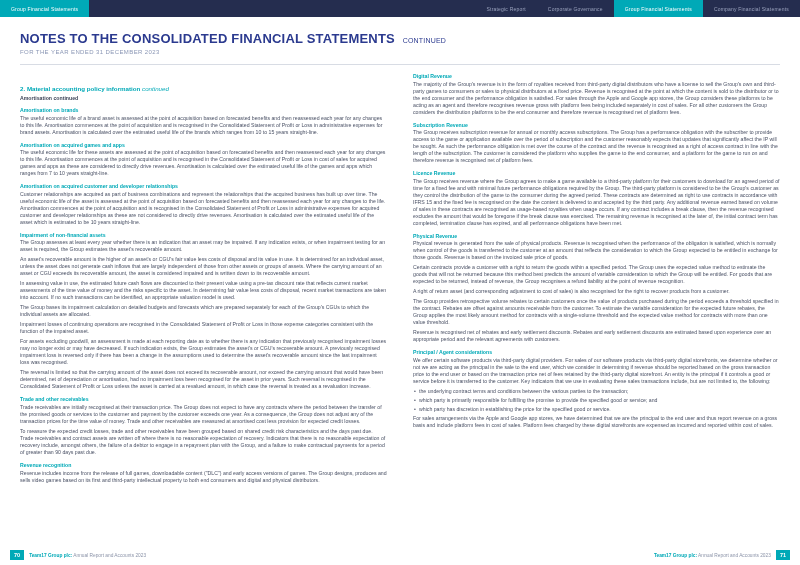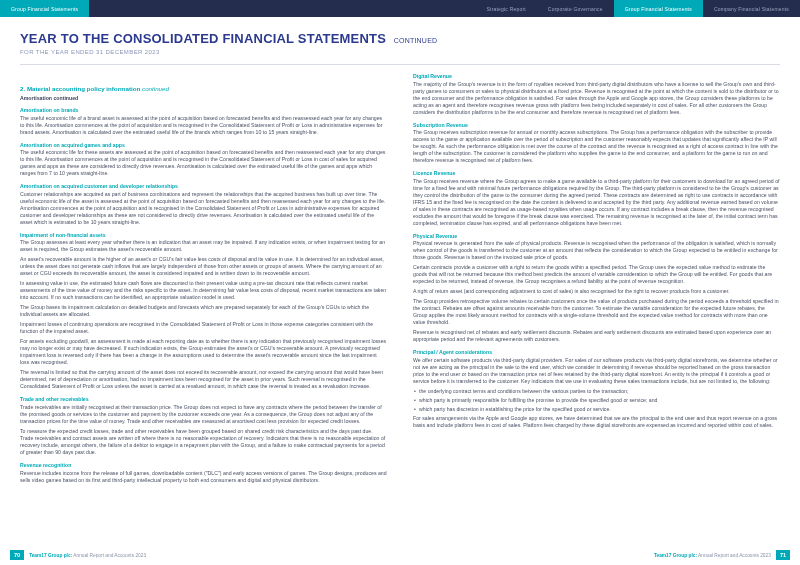--- a/index.html
+++ b/index.html
@@ -76,21 +76,21 @@
     <div class="tab">Strategic Report</div>
     <div class="tab">Corporate Governance</div>
     <div class="tab active">Group Financial Statements</div>
     <div class="tab">Company Financial Statements</div>
   </div>
 </div>
 
 <div class="content">
 
   <h1 class="doc-title">
-    <span>YEAR TO THE CONSOLIDATED FINANCIAL STATEMENTS</span>
+    <span>NOTES TO THE CONSOLIDATED FINANCIAL STATEMENTS</span>
     <span class="suffix">CONTINUED</span>
   </h1>
   <p class="doc-subtitle">FOR THE YEAR ENDED 31 DECEMBER 2023</p>
   <hr class="rule">
 
   <div class="columns">
 
     <div class="col col-left">
 
       <h3 class="note">

